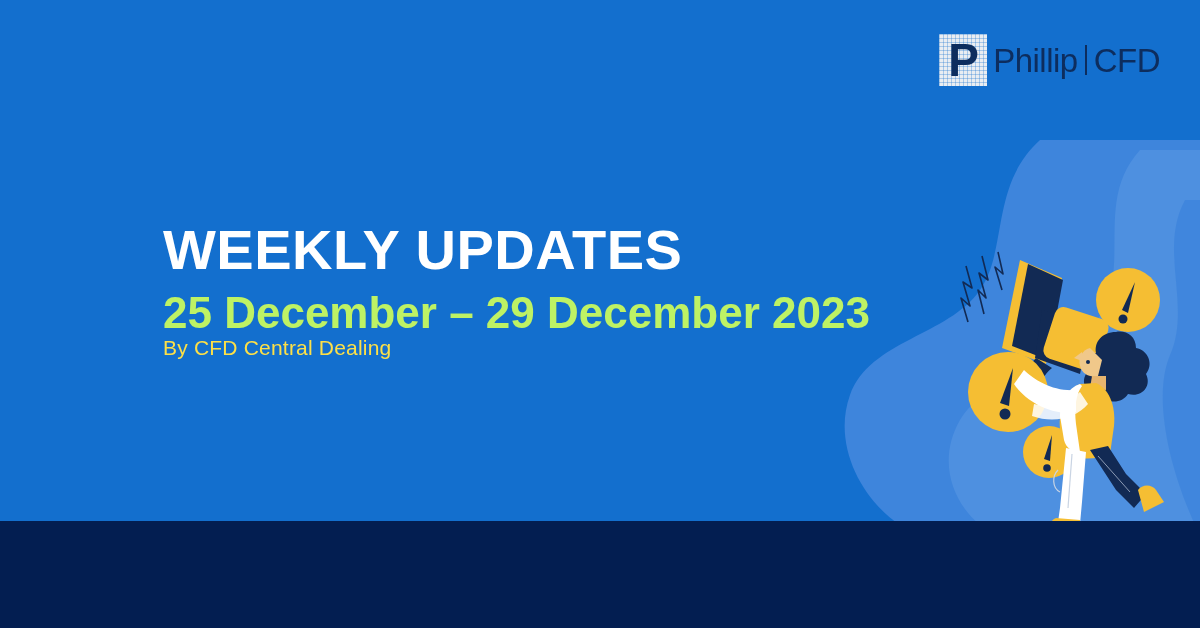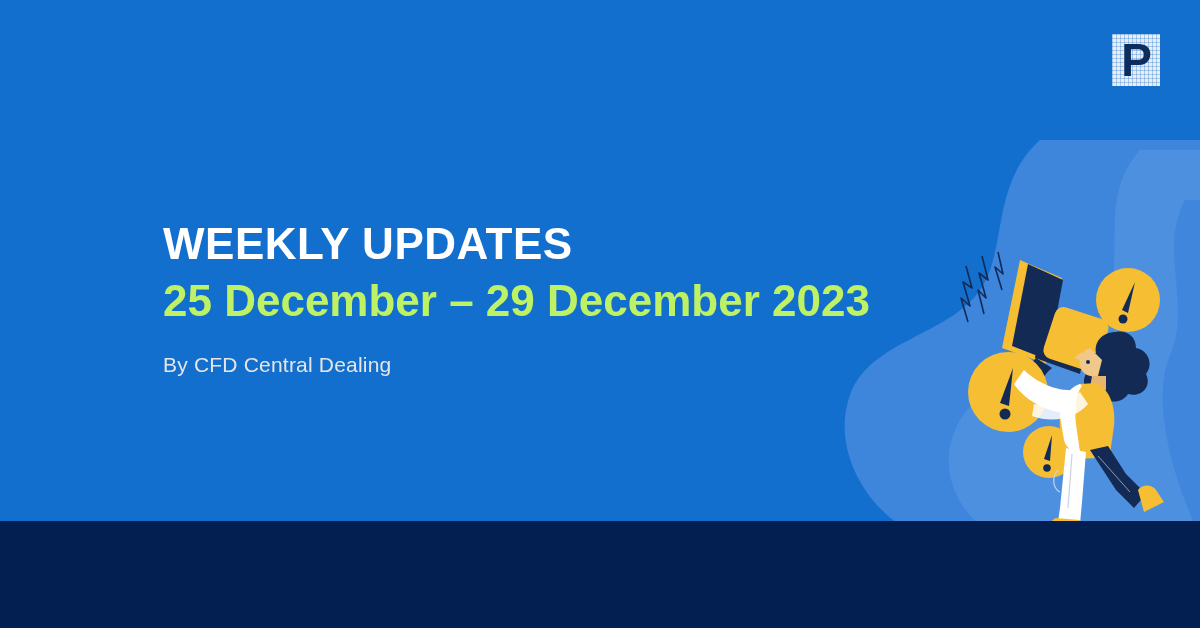--- a/index.html
+++ b/index.html
@@ -75,41 +75,40 @@
     margin:0 7px;
   }
 
   
   .headline {
     position:absolute;
     left:163px; top:222px;
     z-index:5;
   }
   .title {
-    font-size:44px;
+    font-size:56px;
     font-weight:bold;
     color:#ffffff;
     letter-spacing:0.5px;
     line-height:1.0;
     white-space:nowrap;
   }
   .subtitle {
     margin-top:12px;
     font-size:44px;
     font-weight:bold;
     color:#bef264;
     letter-spacing:0px;
     line-height:1.05;
     white-space:nowrap;
   }
   .byline {
-    margin-top:29px;
     font-size:21px;
     font-weight:normal;
-    color:#e5e5e5;
+    color:#fde047;
     letter-spacing:0.2px;
     white-space:nowrap;
   }
 
   
   .bottom-bar {
     position:absolute;
     left:0; right:0; bottom:0;
     height:107px;
     background:#031E51;
@@ -207,20 +206,25 @@
         <path d="M126 278 C120 280 118 288 124 290 L150 290 L150 280 Z" fill="#F5BE33"></path>
         <path d="M208 250 C212 244 222 244 226 250 L234 262 L214 272 Z" fill="#F5BE33"></path>
       </g>
     </svg>
   </div>
 
   <div class="logo">
     <div class="logo-mark">
       <span class="logo-p">P</span>
     </div>
+    <div class="logo-word">
+      <span>Phillip</span>
+      <span class="logo-sep"></span>
+      <span>CFD</span>
+    </div>
   </div>
 
   <div class="headline">
     <div class="title">WEEKLY UPDATES</div>
     <div class="subtitle">25 December – 29 December 2023</div>
     <div class="byline">By CFD Central Dealing</div>
   </div>
 
   <div class="bottom-bar"></div>
 

